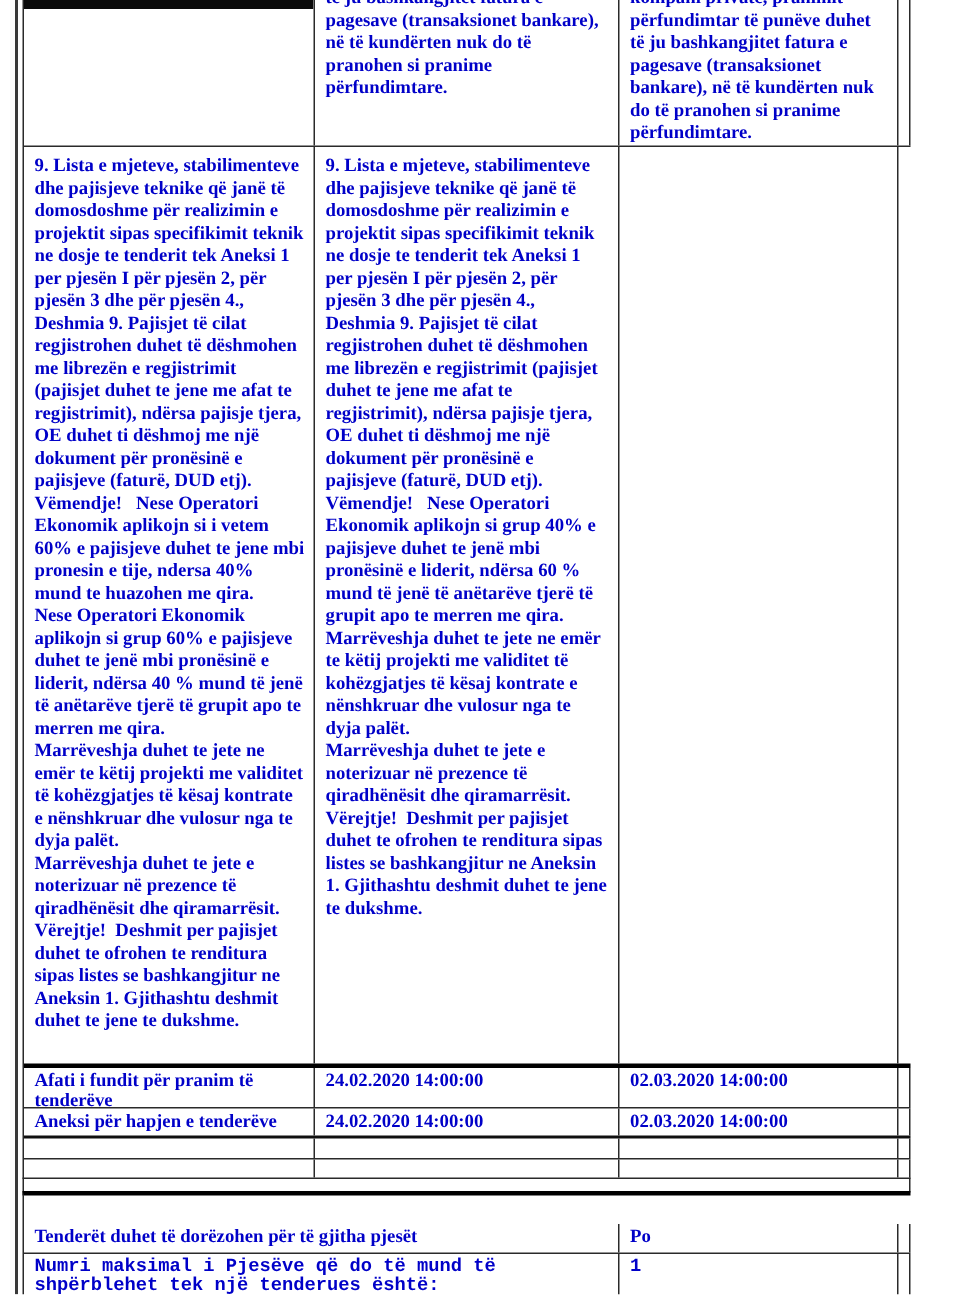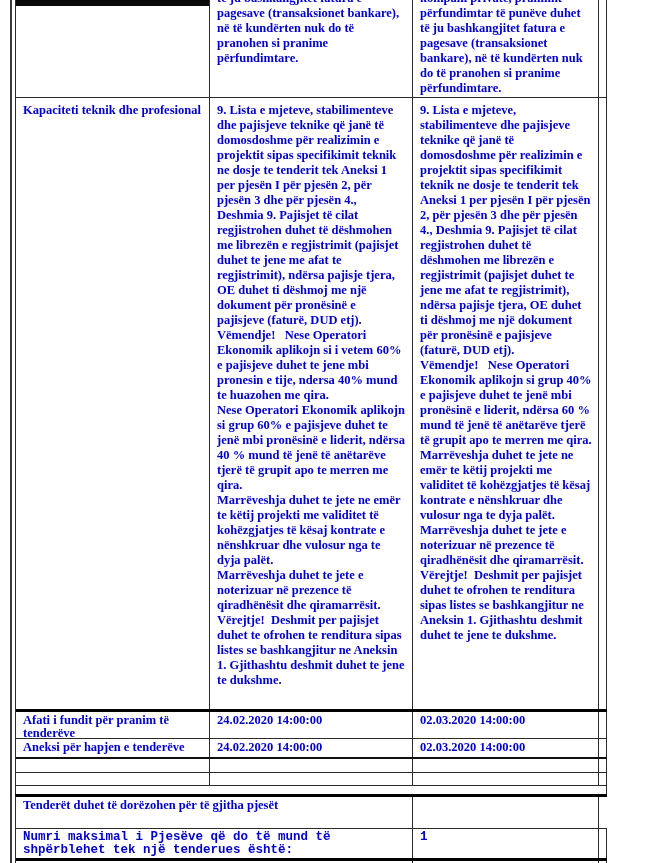--- a/index.html
+++ b/index.html
@@ -21,21 +21,21 @@
         font-size:12.5px;line-height:15px;white-space:pre-wrap;}
   .pad{padding:0 6px 0 7px;}
 
   
   #row-partial{height:98px;}
   #row-capacity{height:614px;border-bottom:3px solid #000;}
   #row-deadline{height:27px;}
   #row-opening{height:20px;border-bottom:2px solid #101010;}
   #row-empty-1{height:14px;}
   #row-empty-2{height:13px;border-bottom:1px solid #2a2a2a;}
-  #row-all-lots{height:32px;}
+  #row-all-lots{height:20px;margin-top:19px;}
   #row-max-lots{height:32px;border-bottom:3px solid #000;font-family:Liberation Mono, monospace;}
   #row-empty-3{height:14px;border-bottom:none;}
 
   .clip-up{margin-top:-9px;}
   .black-bar{width:100%;height:6px;background:#0a0a0a;}
   .cap-pad{padding-top:5px;}
   .small-row .cell{line-height:13px;padding-top:2px;}
 </style>
 </head>
 <body>
@@ -48,21 +48,20 @@
   <div id="table-main" class="tbl">
 
     <div id="row-partial" class="row cols-main">
       <div class="cell"><div class="black-bar"></div></div>
       <div class="cell pad"><div class="clip-up">të ju bashkangjitet fatura e pagesave (transaksionet bankare), në të kundërten nuk do të pranohen si pranime përfundimtare.</div></div>
       <div class="cell pad"><div class="clip-up">kompani private, pranimit përfundimtar të punëve duhet të ju bashkangjitet fatura e pagesave (transaksionet bankare), në të kundërten nuk do të pranohen si pranime përfundimtare.</div></div>
       <div class="cell"></div>
     </div>
 
     <div id="row-capacity" class="row cols-main">
-      <div class="cell pad cap-pad">Kapaciteti teknik dhe profesional</div>
       <div class="cell pad cap-pad">9. Lista e mjeteve, stabilimenteve dhe pajisjeve teknike që janë të domosdoshme për realizimin e projektit sipas specifikimit teknik ne dosje te tenderit tek Aneksi 1 per pjesën I për pjesën 2, për pjesën 3 dhe për pjesën 4., Deshmia 9. Pajisjet të cilat regjistrohen duhet të dëshmohen me librezën e regjistrimit (pajisjet duhet te jene me afat te regjistrimit), ndërsa pajisje tjera, OE duhet ti dëshmoj me një dokument për pronësinë e pajisjeve (faturë, DUD etj).
 Vëmendje!   Nese Operatori Ekonomik aplikojn si i vetem 60% e pajisjeve duhet te jene mbi pronesin e tije, ndersa 40% mund te huazohen me qira.
 Nese Operatori Ekonomik aplikojn si grup 60% e pajisjeve duhet te jenë mbi pronësinë e liderit, ndërsa 40 % mund të jenë të anëtarëve tjerë të grupit apo te merren me qira.
 Marrëveshja duhet te jete ne emër te këtij projekti me validitet të kohëzgjatjes të kësaj kontrate e nënshkruar dhe vulosur nga te dyja palët.
 Marrëveshja duhet te jete e noterizuar në prezence të qiradhënësit dhe qiramarrësit.
 Vërejtje!  Deshmit per pajisjet duhet te ofrohen te renditura sipas listes se bashkangjitur ne Aneksin 1. Gjithashtu deshmit duhet te jene te dukshme.</div>
       <div class="cell pad cap-pad">9. Lista e mjeteve, stabilimenteve dhe pajisjeve teknike që janë të domosdoshme për realizimin e projektit sipas specifikimit teknik ne dosje te tenderit tek Aneksi 1 per pjesën I për pjesën 2, për pjesën 3 dhe për pjesën 4., Deshmia 9. Pajisjet të cilat regjistrohen duhet të dëshmohen me librezën e regjistrimit (pajisjet duhet te jene me afat te regjistrimit), ndërsa pajisje tjera, OE duhet ti dëshmoj me një dokument për pronësinë e pajisjeve (faturë, DUD etj).
 Vëmendje!   Nese Operatori Ekonomik aplikojn si grup 40% e pajisjeve duhet te jenë mbi pronësinë e liderit, ndërsa 60 % mund të jenë të anëtarëve tjerë të grupit apo te merren me qira.
 Marrëveshja duhet te jete ne emër te këtij projekti me validitet të kohëzgjatjes të kësaj kontrate e nënshkruar dhe vulosur nga te dyja palët.
 Marrëveshja duhet te jete e noterizuar në prezence të qiradhënësit dhe qiramarrësit.
@@ -96,20 +95,21 @@
       <div class="cell"></div>
       <div class="cell"></div>
       <div class="cell"></div>
     </div>
   </div>
 
   <div id="table-bottom" class="tbl">
 
     <div id="row-all-lots" class="row cols-bottom small-row">
       <div class="cell pad">Tenderët duhet të dorëzohen për të gjitha pjesët</div>
+      <div class="cell pad">Po</div>
       <div class="cell"></div>
     </div>
 
     <div id="row-max-lots" class="row cols-bottom small-row">
       <div class="cell pad">Numri maksimal i Pjesëve që do të mund të shpërblehet tek një tenderues është:</div>
       <div class="cell pad">1</div>
       <div class="cell"></div>
     </div>
 
     <div id="row-empty-3" class="row cols-bottom">

